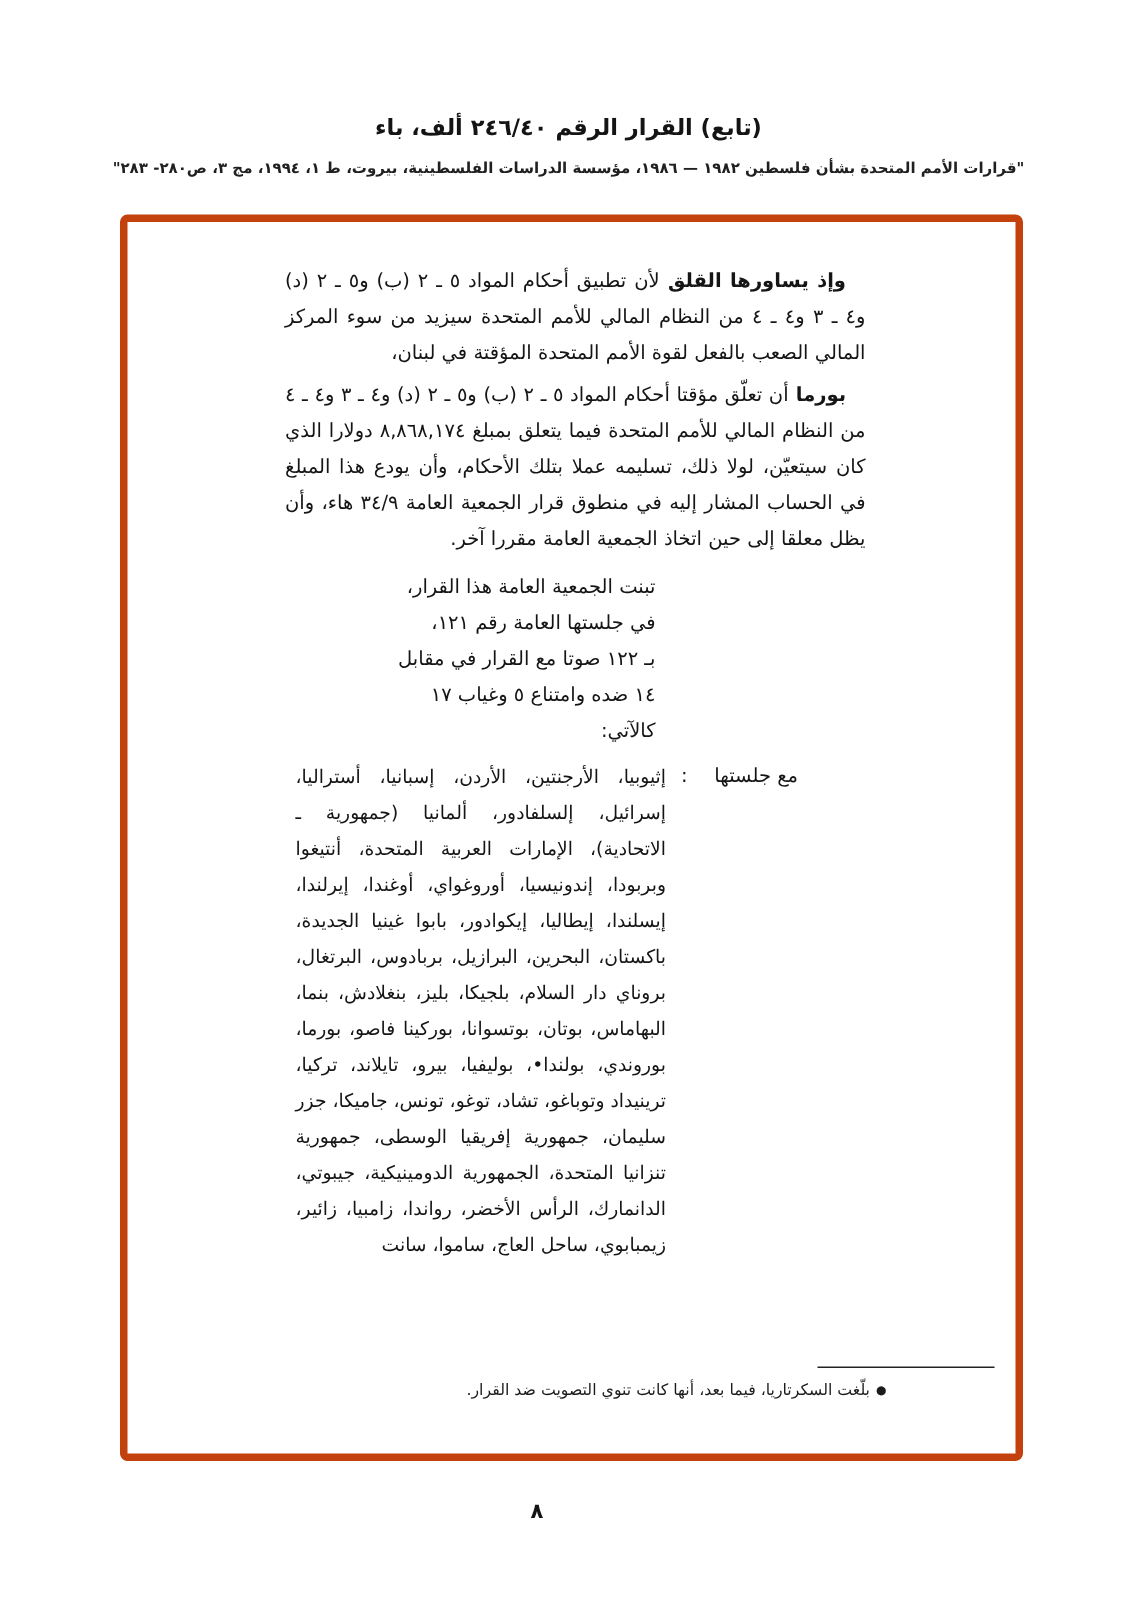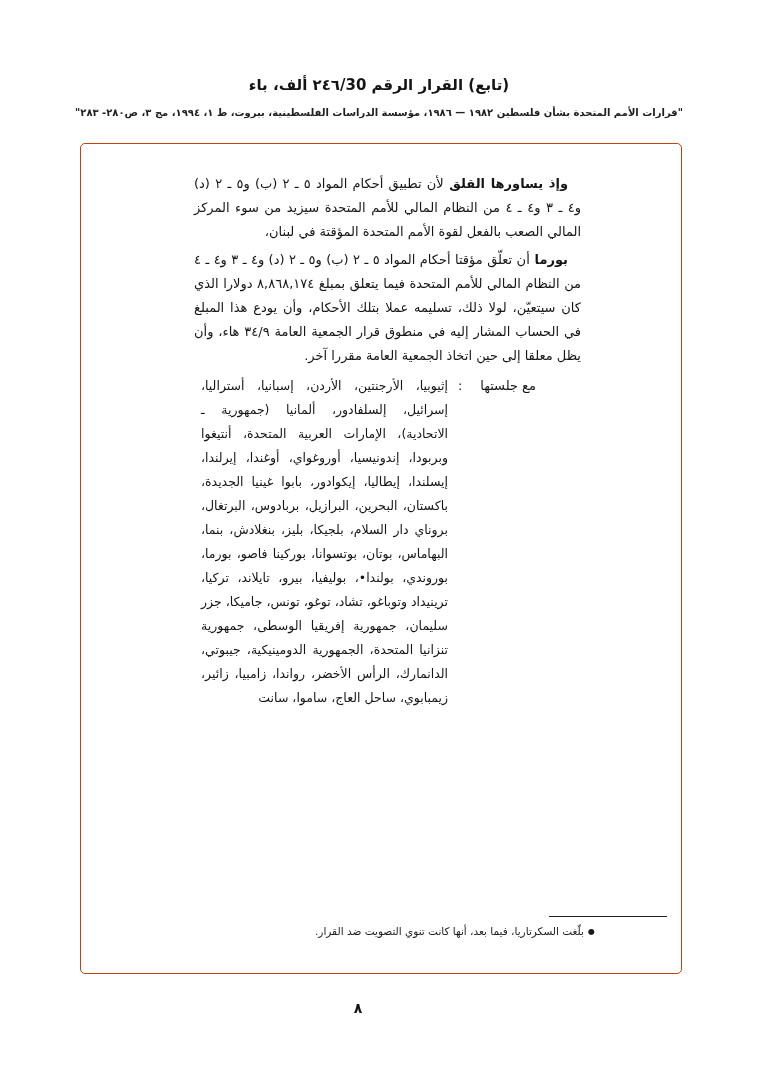--- a/index.html
+++ b/index.html
@@ -10,21 +10,21 @@
   .title{
     position:absolute;top:76px;left:0;width:758px;text-align:center;
     direction:rtl;font-weight:bold;font-size:15px;color:#141414;letter-spacing:0;
   }
   .source{
     position:absolute;top:107px;left:0;width:758px;text-align:center;
     direction:rtl;font-weight:bold;font-size:10px;color:#202020;
   }
   .frame{
     position:absolute;left:80px;top:143px;width:602px;height:831px;
-    box-sizing:border-box;border:1px solid #c2410c;border-radius:5px;background:#ffffff;
+    box-sizing:border-box;border:5px solid #c2410c;border-radius:5px;background:#ffffff;
   }
   .content{
     position:absolute;top:0;left:0;right:0;bottom:0;
     direction:rtl;padding-top:28px;overflow:hidden;
   }
   .para{
     margin:0 100px 0 0;width:387px;text-align:justify;
     font-size:13px;line-height:24px;text-indent:13px;
   }
   .para b{font-weight:bold;}
@@ -52,35 +52,40 @@
   .pagenum{
     position:absolute;top:1000px;left:0;width:716px;text-align:center;
     font-size:14px;font-weight:bold;color:#141414;
   }
 </style>
 </head>
 <body>
 
 <div class="page">
 
-  <div class="title">(تابع) القرار الرقم ٢٤٦/30 ألف، باء</div>
+  <div class="title">(تابع) القرار الرقم ٢٤٦/٤٠ ألف، باء</div>
 
   <div class="source">"قرارات الأمم المتحدة بشأن فلسطين ١٩٨٢ — ١٩٨٦، مؤسسة الدراسات الفلسطينية، بيروت، ط ١، ١٩٩٤، مج ٣، ص٢٨٠- ٢٨٣"</div>
 
   <div class="frame">
     <div class="content">
 
       <div class="para">
         <b>وإذ يساورها القلق </b><span>لأن تطبيق أحكام المواد ٥ ـ ٢ (ب) و٥ ـ ٢ (د) و٤ ـ ٣ و٤ ـ ٤ من النظام المالي للأمم المتحدة سيزيد من سوء المركز المالي الصعب بالفعل لقوة الأمم المتحدة المؤقتة في لبنان،</span>
       </div>
 
       <div class="para">
         <b>بورما </b><span>أن تعلّق مؤقتا أحكام المواد ٥ ـ ٢ (ب) و٥ ـ ٢ (د) و٤ ـ ٣ و٤ ـ ٤ من النظام المالي للأمم المتحدة فيما يتعلق بمبلغ ٨,٨٦٨,١٧٤ دولارا الذي كان سيتعيّن، لولا ذلك، تسليمه عملا بتلك الأحكام، وأن يودع هذا المبلغ في الحساب المشار إليه في منطوق قرار الجمعية العامة ٣٤/٩ هاء، وأن يظل معلقا إلى حين اتخاذ الجمعية العامة مقررا آخر.</span>
       </div>
 
+      <div class="adoption">تبنت الجمعية العامة هذا القرار،
+في جلستها العامة رقم ١٢١،
+بـ ١٢٢ صوتا مع القرار في مقابل
+١٤ ضده وامتناع ٥ وغياب ١٧
+كالآتي:</div>
 
       <div class="vote-row">
         <div class="vote-label">
           <span>مع جلستها</span>
           <span>:</span>
         </div>
         <div class="vote-list">إثيوبيا، الأرجنتين، الأردن، إسبانيا، أستراليا، إسرائيل، إلسلفادور، ألمانيا (جمهورية ـ الاتحادية)، الإمارات العربية المتحدة، أنتيغوا وبربودا، إندونيسيا، أوروغواي، أوغندا، إيرلندا، إيسلندا، إيطاليا، إيكوادور، بابوا غينيا الجديدة، باكستان، البحرين، البرازيل، بربادوس، البرتغال، بروناي دار السلام، بلجيكا، بليز، بنغلادش، بنما، البهاماس، بوتان، بوتسوانا، بوركينا فاصو، بورما، بوروندي، بولندا•، بوليفيا، بيرو، تايلاند، تركيا، ترينيداد وتوباغو، تشاد، توغو، تونس، جاميكا، جزر سليمان، جمهورية إفريقيا الوسطى، جمهورية تنزانيا المتحدة، الجمهورية الدومينيكية، جيبوتي، الدانمارك، الرأس الأخضر، رواندا، زامبيا، زائير، زيمبابوي، ساحل العاج، ساموا، سانت</div>
       </div>
 
     </div>

